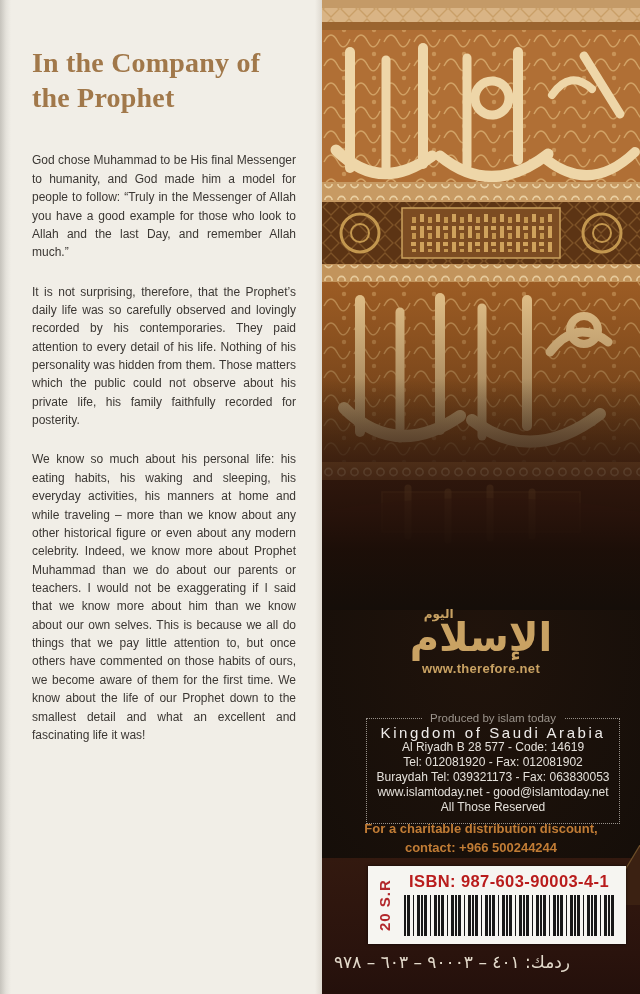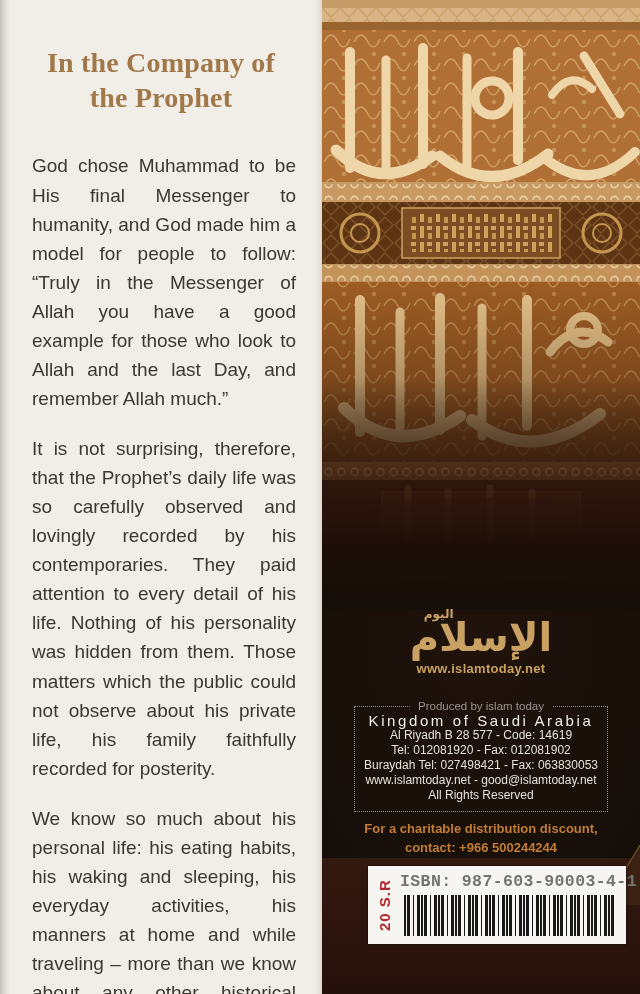--- a/index.html
+++ b/index.html
@@ -10,43 +10,43 @@
   .left{
     position:absolute;top:0;left:0;width:322px;height:994px;box-sizing:border-box;
     padding:46px 26px 0 32px;
     background:
       linear-gradient(270deg,#ded9d0 0,rgba(222,217,208,0) 7px),
       linear-gradient(90deg,#c6c3bc 0,#e4e1da 6px,#f1eee7 11px);
   }
   .book-title{
     margin:0 0 36px 0;width:258px;
     font-family:"Liberation Serif",serif;font-weight:bold;
-    font-size:28px;line-height:1.24;color:#a1784a;letter-spacing:.2px;text-align:center;
+    font-size:28px;line-height:1.24;color:#a1784a;letter-spacing:.2px;
   }
   .left p{
     margin:0 0 21px 0;
-    font-size:19px;line-height:1.53;color:#3b3733;text-align:justify;
+    font-size:12px;line-height:1.53;color:#3b3733;text-align:justify;
   }
 
   
   .right{
     position:absolute;top:0;left:322px;width:318px;height:994px;
     background:radial-gradient(130% 60% at 50% 64%, #20130b 0%, #150e09 55%, #0f0a06 100%);
   }
   .photo{position:absolute;top:0;left:0;display:block;}
 
   .brand{position:absolute;top:616px;left:0;width:100%;text-align:center;color:#c9a263;}
   .logo{position:relative;display:inline-block;font-family:"DejaVu Sans",sans-serif;}
   .logo-main{display:block;font-size:40px;font-weight:bold;line-height:1.05;}
   .logo-small{position:absolute;top:-9px;left:14px;font-size:12px;font-weight:bold;}
   .logo-url{margin-top:3px;font-size:13px;font-weight:bold;letter-spacing:.3px;color:#c9a263;}
 
   .pubbox{
     position:absolute;top:700px;left:50%;transform:translateX(-50%);
-    width:254px;margin:0;padding:1px 6px 8px 6px;box-sizing:border-box;
+    width:254px;margin:12px;padding:1px 6px 8px 6px;box-sizing:border-box;
     border:1px dotted #97918a;text-align:center;
   }
   .pubbox legend{margin:0 auto;padding:0 8px;font-size:11.5px;color:#9b948c;}
   .pl{font-size:12px;line-height:15px;color:#e4e0da;}
   .pl-spaced{letter-spacing:2.6px;font-size:15px;color:#efecea;}
 
   .charity{
     position:absolute;top:820px;left:0;width:100%;text-align:center;
     color:#c17c35;font-weight:bold;font-size:13px;line-height:1.45;
   }
@@ -61,23 +61,23 @@
     position:absolute;top:8px;left:46px;width:258px;height:78px;
     background:#f6f5f1;box-shadow:0 0 3px rgba(0,0,0,.7);
   }
   .price{
     position:absolute;left:2px;top:0;bottom:0;width:28px;
     display:flex;align-items:center;justify-content:center;
     writing-mode:vertical-rl;transform:rotate(180deg);
     color:#b2282c;font-weight:bold;font-size:15px;letter-spacing:1px;
   }
   .isbn-text{
-    margin:6px 8px 0 32px;text-align:right;
-    font-family:Liberation Mono, monospace;font-weight:bold;font-size:16.5px;
-    color:#737373;letter-spacing:.4px;white-space:nowrap;
+    margin:6px 8px 0 32px;text-align:center;
+    font-family:Liberation Sans, sans-serif;font-weight:bold;font-size:16.5px;
+    color:#b91c1c;letter-spacing:.4px;white-space:nowrap;
   }
   .barcode{
     margin:4px 12px 0 36px;height:41px;
     background:repeating-linear-gradient(90deg,
       #181818 0 2px,#f6f5f1 2px 3px,#181818 3px 6px,#f6f5f1 6px 9px,
       #181818 9px 10px,#f6f5f1 10px 13px,#181818 13px 16px,#f6f5f1 16px 17px);
   }
   .isbn-ar{
     position:absolute;top:94px;left:0;width:100%;box-sizing:border-box;padding-right:58px;
     text-align:center;color:#e3dacb;font-size:17px;
@@ -194,46 +194,47 @@
       <ellipse cx="159" cy="540" rx="210" ry="42" fill="#4a1d10" opacity="0.5"></ellipse>
 
       <rect x="0" y="0" width="318" height="610" fill="url(#gFade)"></rect>
     </svg>
 
     <div class="brand">
       <div class="logo">
         <span class="logo-small" dir="rtl">اليوم</span>
         <span class="logo-main" dir="rtl">الإسلام</span>
       </div>
-      <div class="logo-url">www.islamtoday.net</div>
+      <div class="logo-url">www.therefore.net</div>
     </div>
 
     <fieldset class="pubbox">
       <legend>Produced by islam today</legend>
       <div class="pl pl-spaced">Kingdom of Saudi Arabia</div>
       <div class="pl">Al Riyadh B 28 577 - Code: 14619</div>
       <div class="pl">Tel: 012081920 - Fax: 012081902</div>
-      <div class="pl">Buraydah Tel: 027498421 - Fax: 063830053</div>
+      <div class="pl">Buraydah Tel: 039321173 - Fax: 063830053</div>
       <div class="pl">www.islamtoday.net - good@islamtoday.net</div>
-      <div class="pl">All Rights Reserved</div>
+      <div class="pl">All Those Reserved</div>
     </fieldset>
 
     <div class="charity">
       <div>For a charitable distribution discount,</div>
       <div>contact: +966 500244244</div>
     </div>
 
     <div class="bottom">
       <svg class="corner" viewBox="0 0 36 60">
         <polygon points="36,0 36,60 0,60" fill="#3b2112"></polygon>
         <line x1="0" y1="60" x2="36" y2="0" stroke="#7d5c2f" stroke-width="1.2" opacity="0.8"></line>
       </svg>
 
       <div class="isbnbox">
         <span class="price">20 S.R</span>
         <div class="isbn-text">ISBN: 987-603-90003-4-1</div>
         <div class="barcode"></div>
       </div>
 
+      <div class="isbn-ar" dir="rtl">ردمك: ٤٠١ – ٩٠٠٠٣ – ٦٠٣ – ٩٧٨</div>
     </div>
 
   </section>
 </div>
 
 </body></html>

